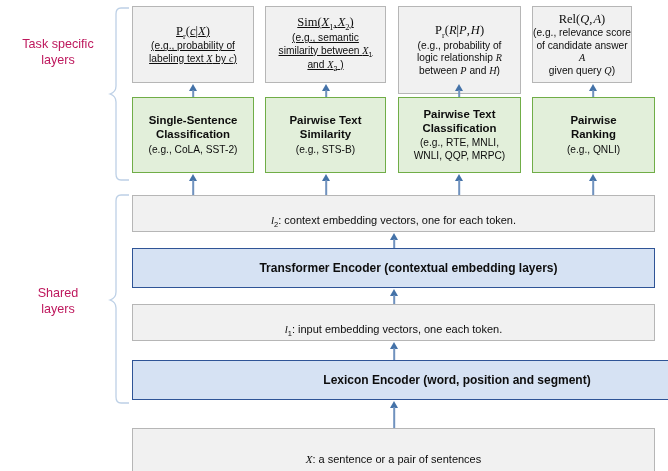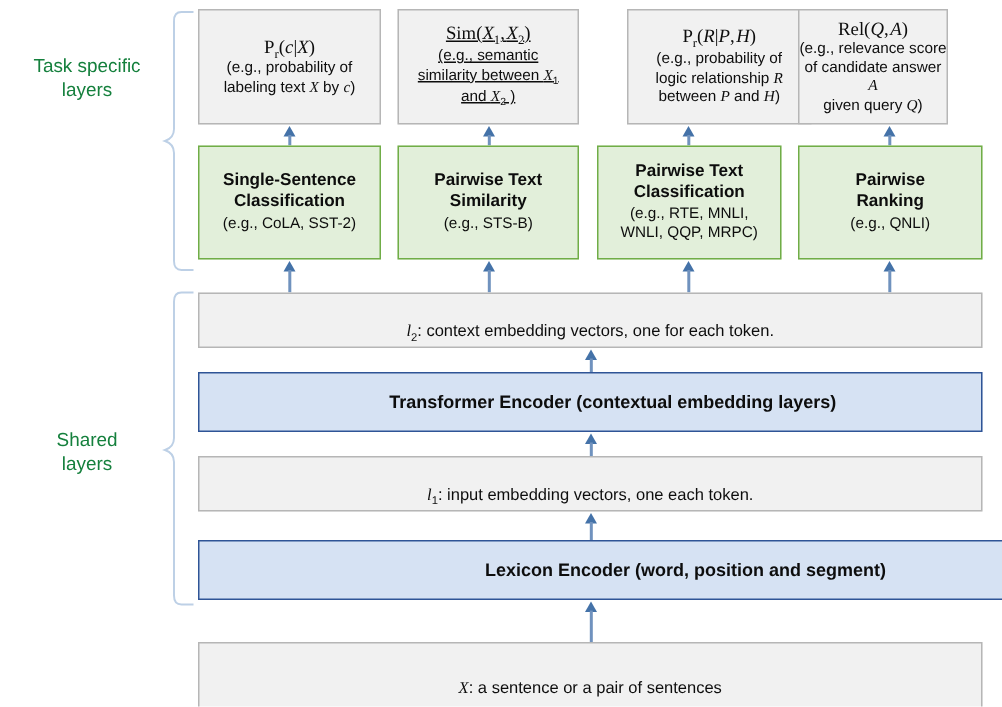--- a/index.html
+++ b/index.html
@@ -65,21 +65,21 @@
 
   
   .bracket{position:absolute;}
   .bracket svg{display:block;}
 
   .side-label{
     position:absolute;
     text-align:center;
     font-size:12.6px;
     line-height:1.3;
-    color:#15803d;
+    color:#be185d;
   }
 </style>
 </head>
 <body>
 
 <div id="canvas">
 
   <div class="side-label" style="left:6px;top:36px;width:104px;">
     <div>Task specific</div>
     <div>layers</div>
@@ -95,42 +95,42 @@
       <path d="M21 1 H13 Q8 1 8 7 V79 Q8 85 2 87 Q8 89 8 95 V167 Q8 173 13 173 H21" fill="none" stroke="#bdd0e6" stroke-width="1.3"></path>
     </svg>
   </div>
 
   <div class="bracket" style="left:108px;top:194px;">
     <svg width="22" height="212" viewBox="0 0 22 212">
       <path d="M21 1 H13 Q8 1 8 7 V98 Q8 104 2 106 Q8 108 8 114 V203 Q8 209 13 209 H21" fill="none" stroke="#bdd0e6" stroke-width="1.3"></path>
     </svg>
   </div>
 
-  <div class="box gray" style="left:132px;top:6px;width:122px;height:77px;">
+  <div class="box gray" style="left:132px;top:6px;width:122px;height:77px;text-decoration:underline;">
     <div class="title-line">
       <span class="nm">P<sub class="sc">r</sub>(<i class="m">c</i>|<i class="m">X</i>)</span>
     </div>
     <div class="sub">
       <div>(e.g., probability of</div>
       <div>labeling text <i class="m">X</i> by <i class="m">c</i>)</div>
     </div>
   </div>
 
   <div class="box gray" style="left:265px;top:6px;width:121px;height:77px;text-decoration:underline;">
     <div class="title-line">
       <span class="nm">Sim(<i class="m">X</i><sub class="m">1</sub>, <i class="m">X</i><sub class="m">2</sub>)</span>
     </div>
     <div class="sub">
       <div>(e.g., semantic</div>
       <div>similarity between <i class="m">X</i><sub class="m">1</sub></div>
       <div>and <i class="m">X</i><sub class="m">2</sub> )</div>
     </div>
   </div>
 
-  <div class="box gray" style="left:418px;top:6px;width:123px;height:77px;justify-content:center;">
+  <div class="box gray" style="left:398px;top:6px;width:123px;height:88px;justify-content:center;">
     <div class="title-line">
       <span class="nm">P<sub class="sc">r</sub>(<i class="m">R</i>|<i class="m">P</i>, <i class="m">H</i>)</span>
     </div>
     <div class="sub">
       <div>(e.g., probability of</div>
       <div>logic relationship <i class="m">R</i></div>
       <div>between <i class="m">P</i> and <i class="m">H</i>)</div>
     </div>
   </div>
 

